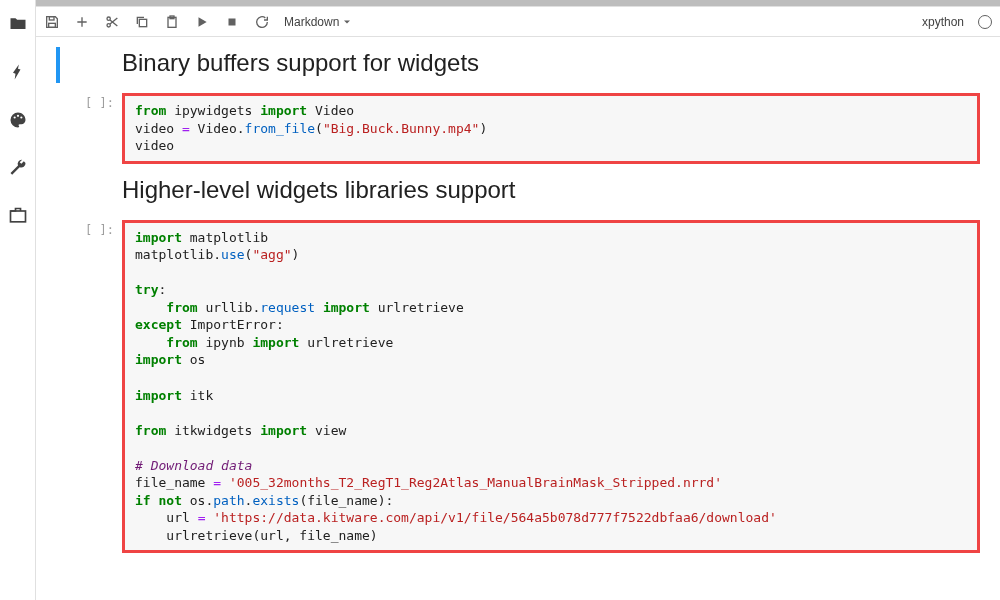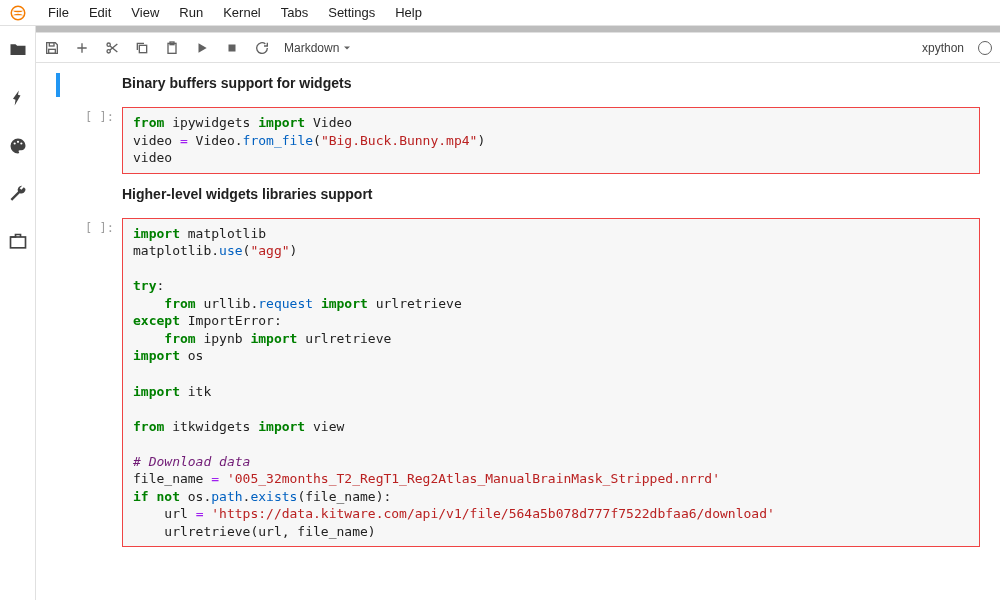--- a/index.html
+++ b/index.html
@@ -29,51 +29,34 @@
 .kernel-name { font-size: 12px; color: #424242; }
 .kernel-dot { width: 14px; height: 14px; border: 1.5px solid #616161; border-radius: 50%; }
 
 .notebook { flex: 1; overflow-y: auto; padding: 10px 20px 20px 20px; }
 .cell { display: flex; margin-bottom: 10px; }
 .gutter { width: 60px; flex-shrink: 0; display: flex; justify-content: flex-end; padding-right: 8px; }
 .prompt { font-family: "DejaVu Sans Mono", Menlo, Consolas, monospace; font-size: 12px; color: #9e9e9e; white-space: pre; padding-top: 3px; }
 .md-cell .gutter { width: 60px; }
 .md-cell.selected .bar { width: 4px; background: #2196f3; height: 100%; }
 .barwrap { width: 6px; flex-shrink: 0; }
-.md-body h2 { font-size: 14px; font-weight: 700; margin: 2px 0 6px 0; }
-
-.code-body { flex: 1; border: 1px solid #ef4444; background: #f7f7f7; padding: 6px 10px; }
+.md-body h2 { font-size: 24px; font-weight: 400; margin: 2px 0 6px 0; }
+
+.code-body { flex: 1; border: 3px solid #ef4444; background: #f7f7f7; padding: 6px 10px; }
 pre.code { font-family: "DejaVu Sans Mono", Menlo, Consolas, monospace; font-size: 13px; line-height: 1.35; white-space: pre; color: #212121; }
 .k-kw { color: #008000; font-weight: bold; }
 .k-fn { color: #0060c0; }
 .k-str { color: #ba2121; }
 .k-op { color: #a020f0; }
 .k-cm { color: #701a75; font-style: italic; }
 </style>
 </head>
 <body>
 
 <div class="app">
-  <div class="menubar">
-    <div class="logo">
-      <svg viewBox="0 0 24 24" width="18" height="18">
-          <circle cx="12" cy="12" r="9" fill="none" stroke="#f57c00" stroke-width="2"></circle>
-          <path d="M5 9 a8 4 0 0 0 14 0" fill="#f57c00"></path>
-          <path d="M5 15 a8 4 0 0 1 14 0" fill="#f57c00"></path>
-        </svg>
-    </div>
-    <div class="menu-item">File</div>
-    <div class="menu-item">Edit</div>
-    <div class="menu-item">View</div>
-    <div class="menu-item">Run</div>
-    <div class="menu-item">Kernel</div>
-    <div class="menu-item">Tabs</div>
-    <div class="menu-item">Settings</div>
-    <div class="menu-item">Help</div>
-  </div>
 
   <div class="main-row">
     <div class="leftbar">
       <div class="ic"><svg viewBox="0 0 24 24" width="20" height="20" fill="#424242">
             <path d="M3 5h6l2 2h10v11H3z"></path>
           </svg></div>
       <div class="ic"><svg viewBox="0 0 24 24" width="20" height="20" fill="#424242">
             <path d="M13 3l-1 5 3 1-7 12 1-7-3-1z"></path>
           </svg></div>
       <div class="ic"><svg viewBox="0 0 24 24" width="20" height="20" fill="#424242">

